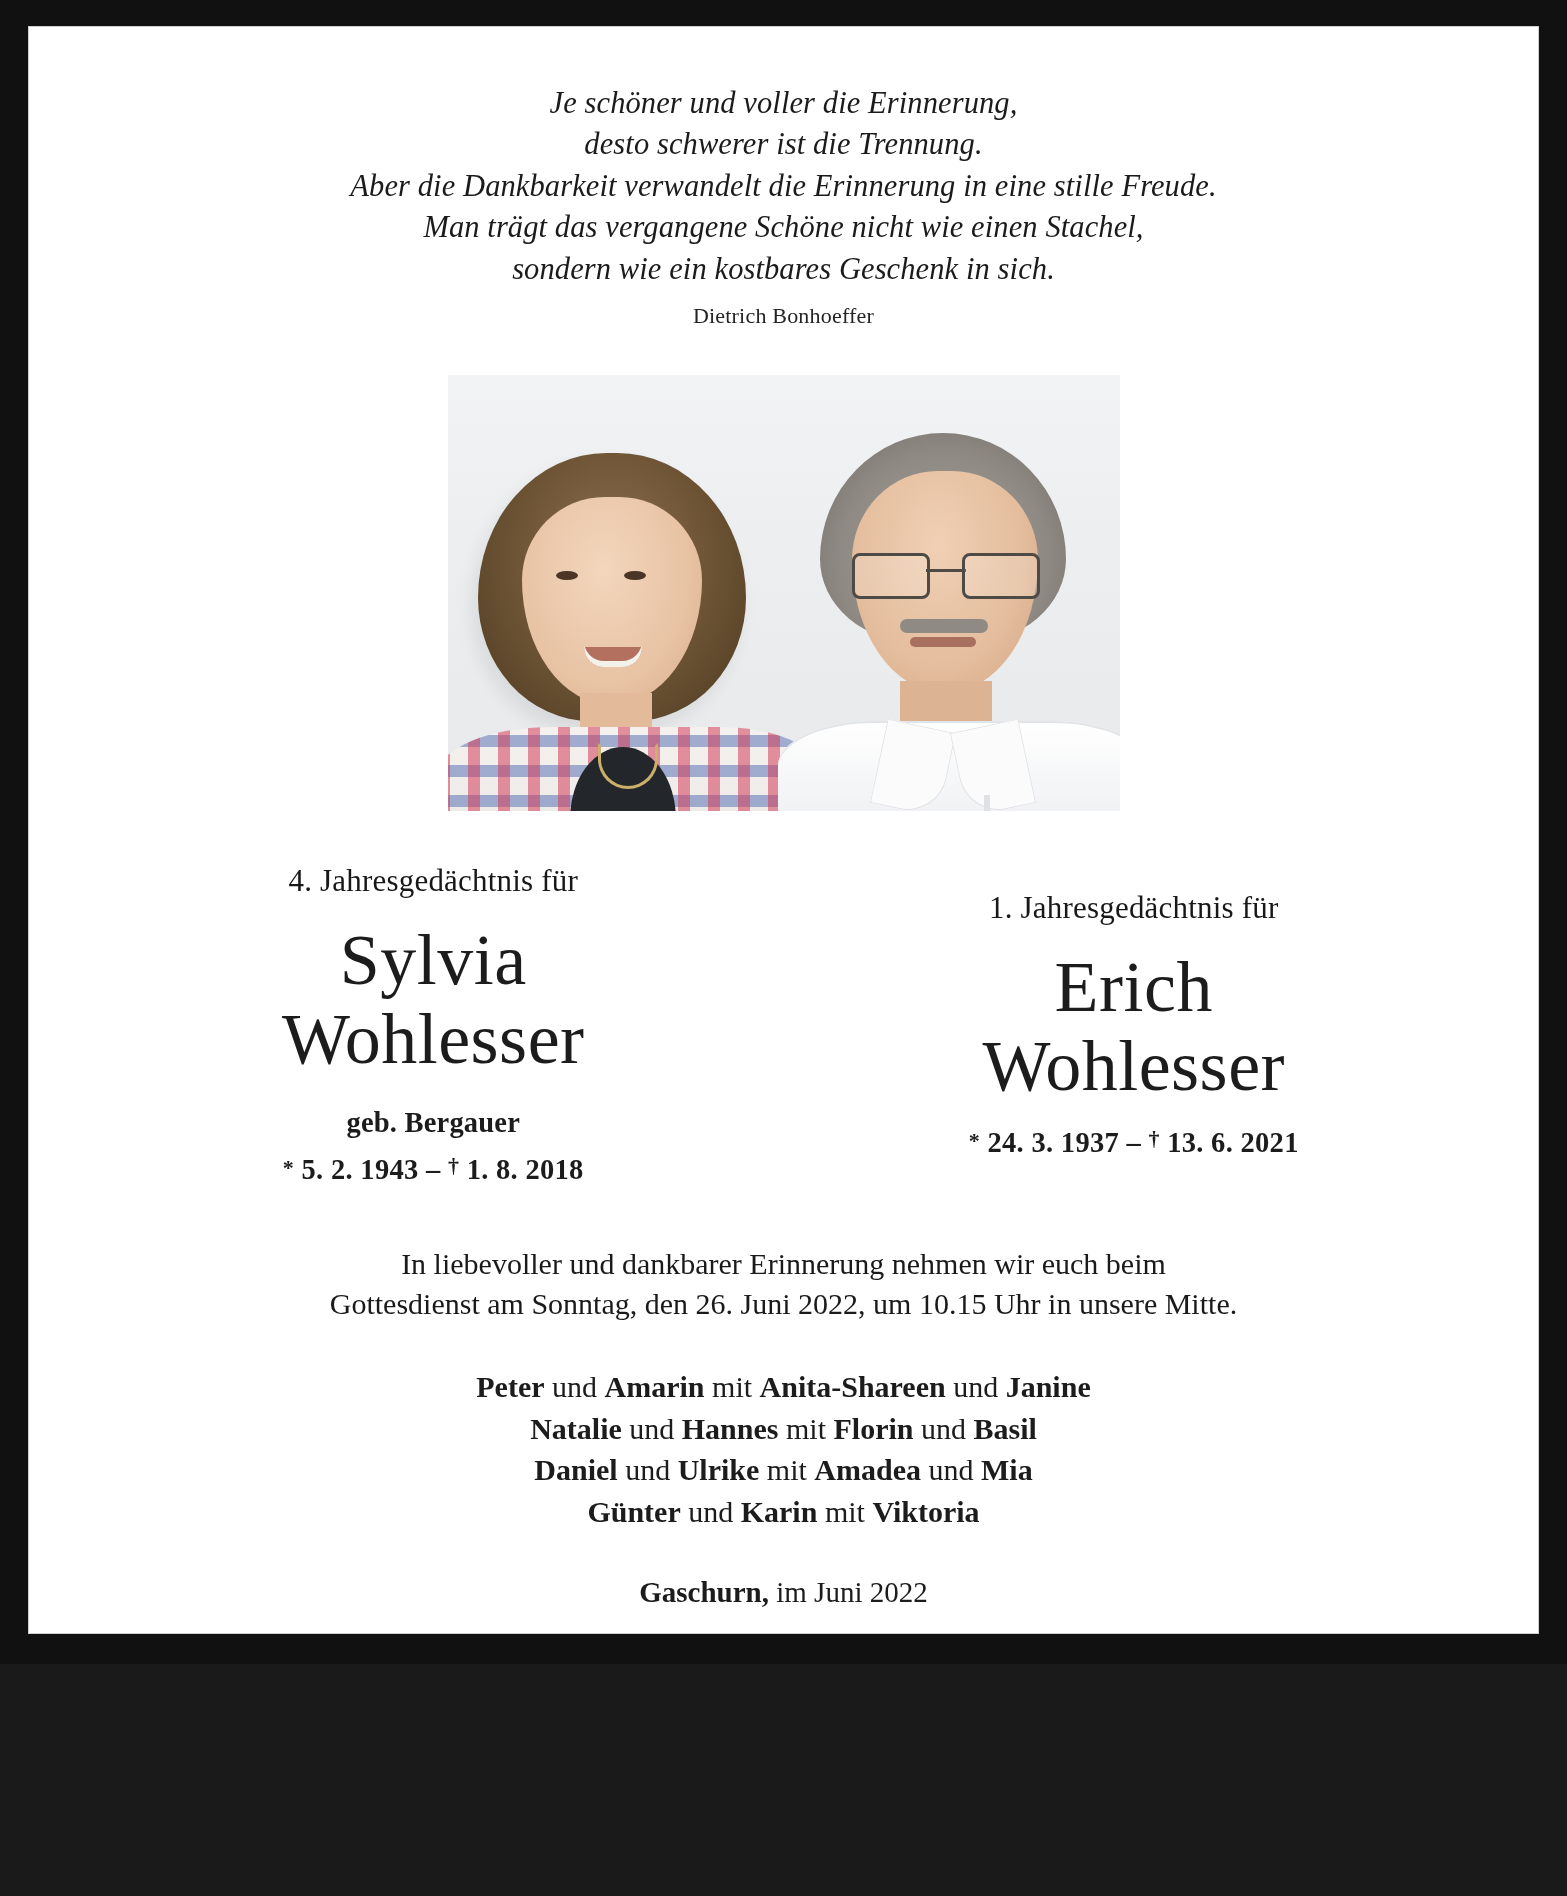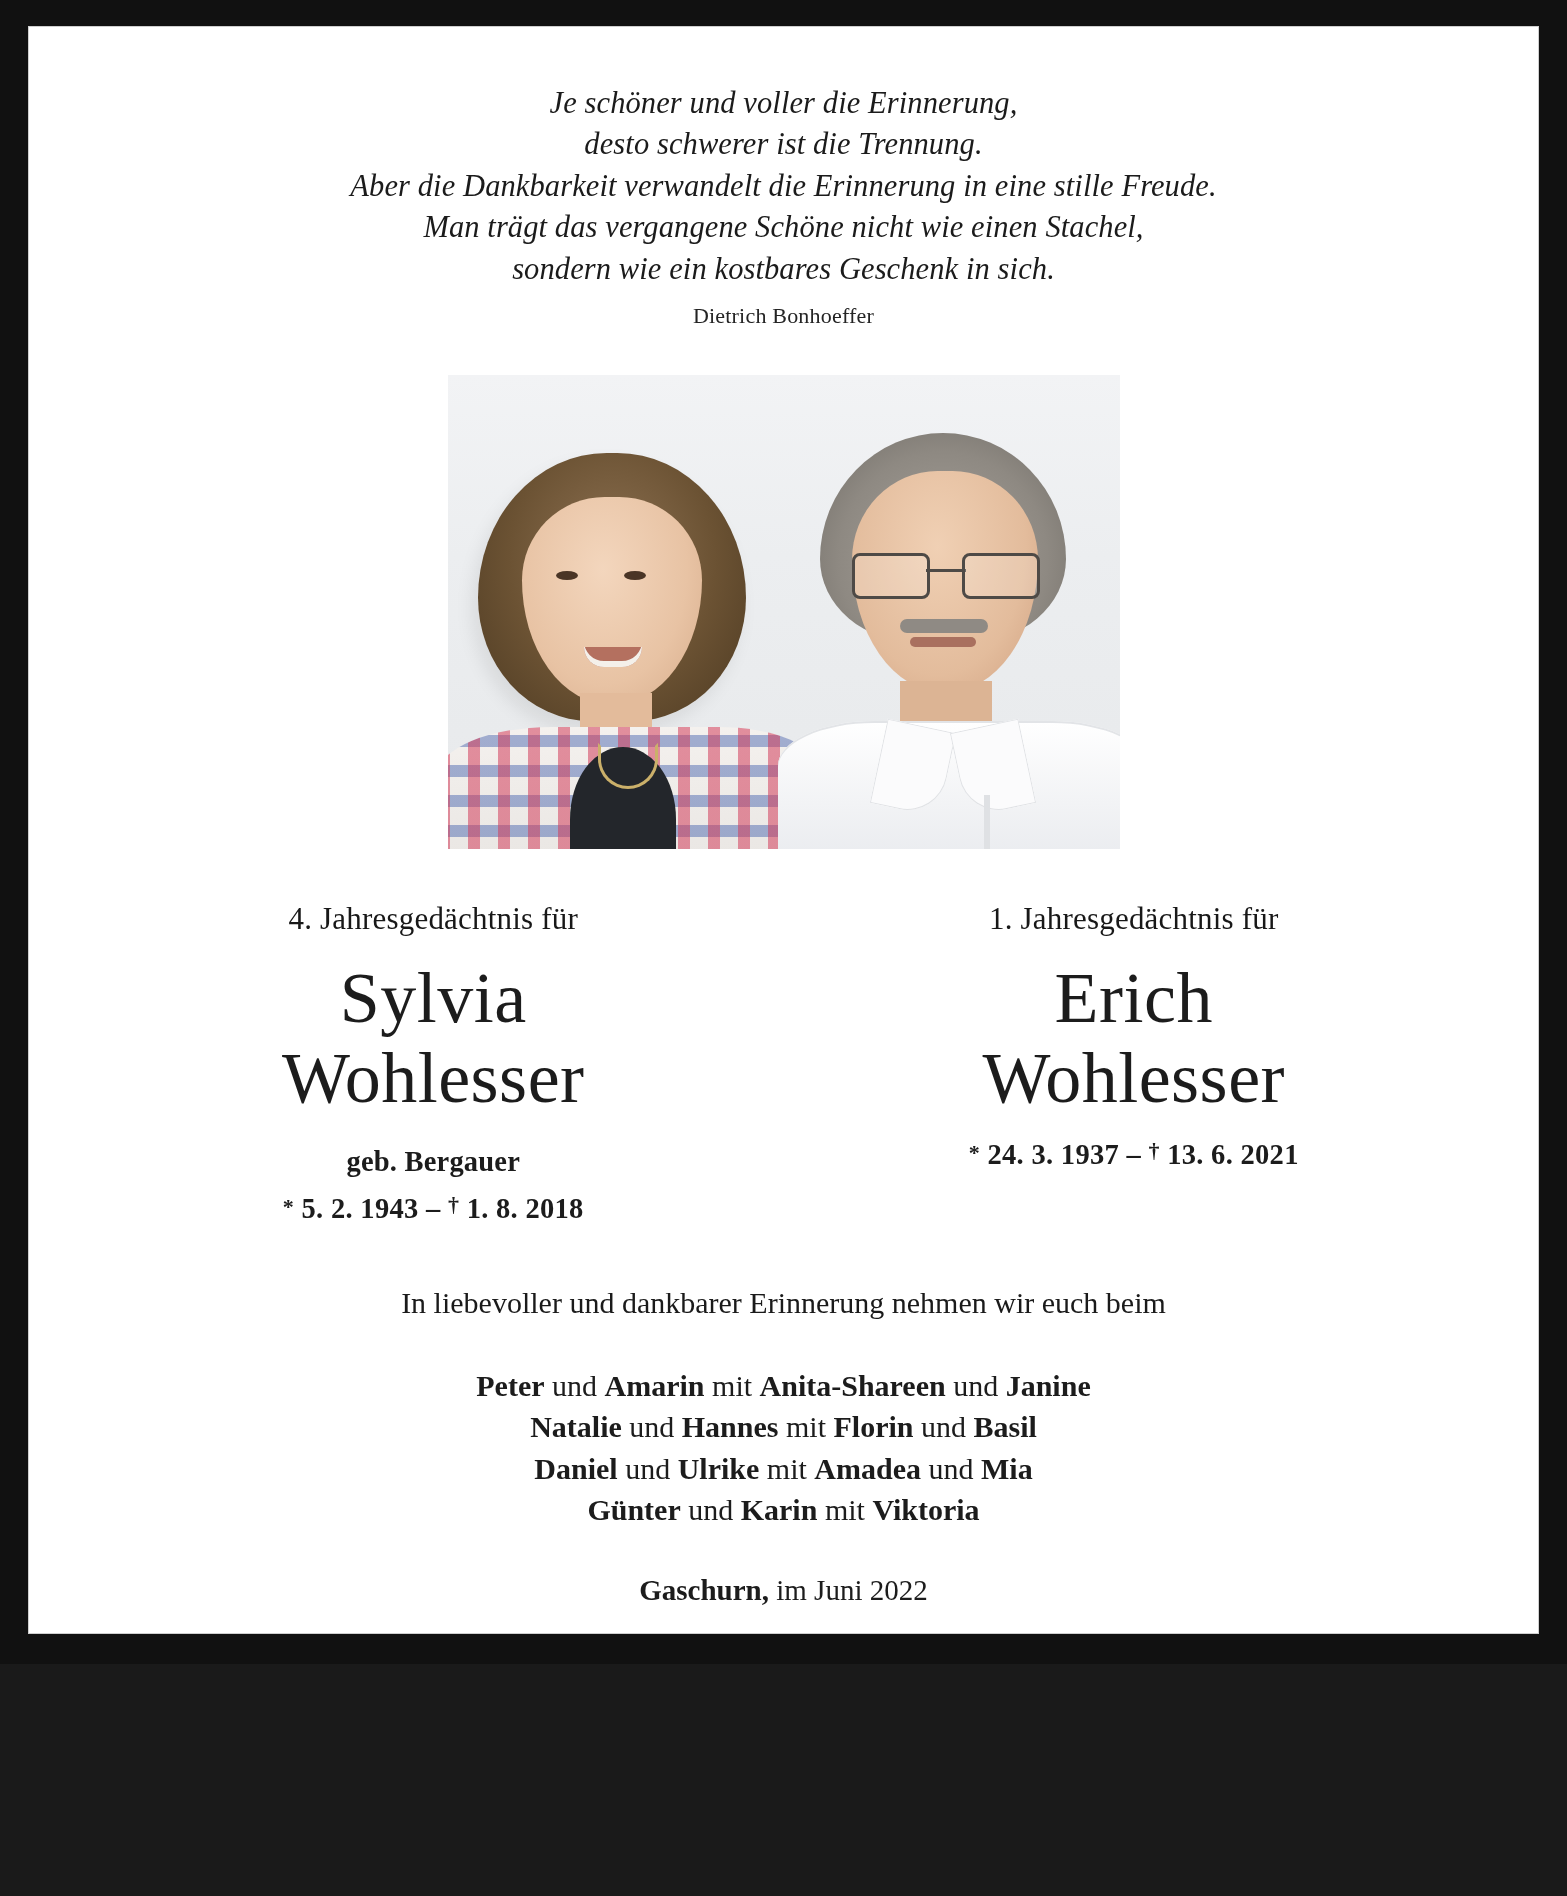--- a/index.html
+++ b/index.html
@@ -214,21 +214,21 @@
     width: 6px; height: 76px;
     background: #dfe1e4;
   }
 
   
   .names {
     margin-top: 52px;
     width: 100%;
     display: flex;
     justify-content: space-between;
-    align-items: flex-start;
+    align-items: center;
   }
   .person {
     width: 50%;
     text-align: center;
     box-sizing: border-box;
   }
   .person.left { padding-right: 16px; }
   .person.right { padding-left: 16px; }
   .anniv {
     font-size: 31px;
@@ -346,20 +346,21 @@
       <div class="person right">
         <div class="anniv">1. Jahresgedächtnis für</div>
         <div class="first-name">Erich</div>
         <div class="last-name">Wohlesser</div>
         <div class="dates"><span class="star">*</span> 24. 3. 1937 – <span class="dagger">†</span> 13. 6. 2021</div>
       </div>
     </div>
 
     <div class="service">
       <span class="l">In liebevoller und dankbarer Erinnerung nehmen wir euch beim</span>
+      <span class="l">Gottesdienst am Sonntag, den 26. Juni 2022, um 10.15 Uhr in unsere Mitte.</span>
     </div>
 
     <div class="family">
       <span class="row"><b>Peter</b> und <b>Amarin</b> mit <b>Anita-Shareen</b> und <b>Janine</b></span>
       <span class="row"><b>Natalie</b> und <b>Hannes</b> mit <b>Florin</b> und <b>Basil</b></span>
       <span class="row"><b>Daniel</b> und <b>Ulrike</b> mit <b>Amadea</b> und <b>Mia</b></span>
       <span class="row"><b>Günter</b> und <b>Karin</b> mit <b>Viktoria</b></span>
     </div>
 
     <div class="place">

